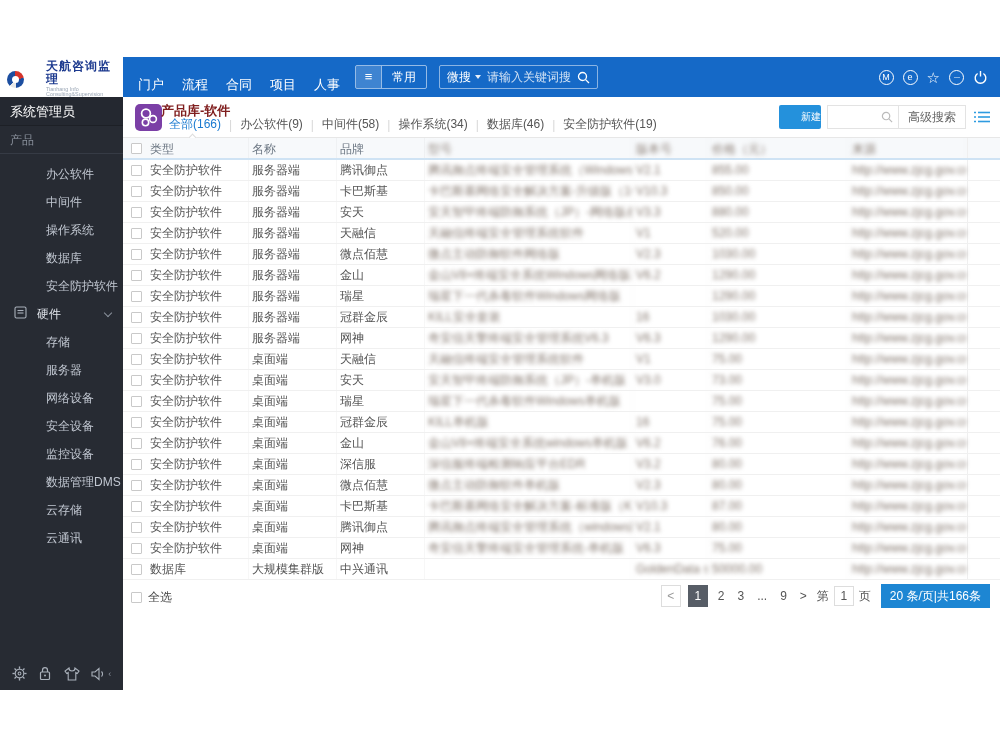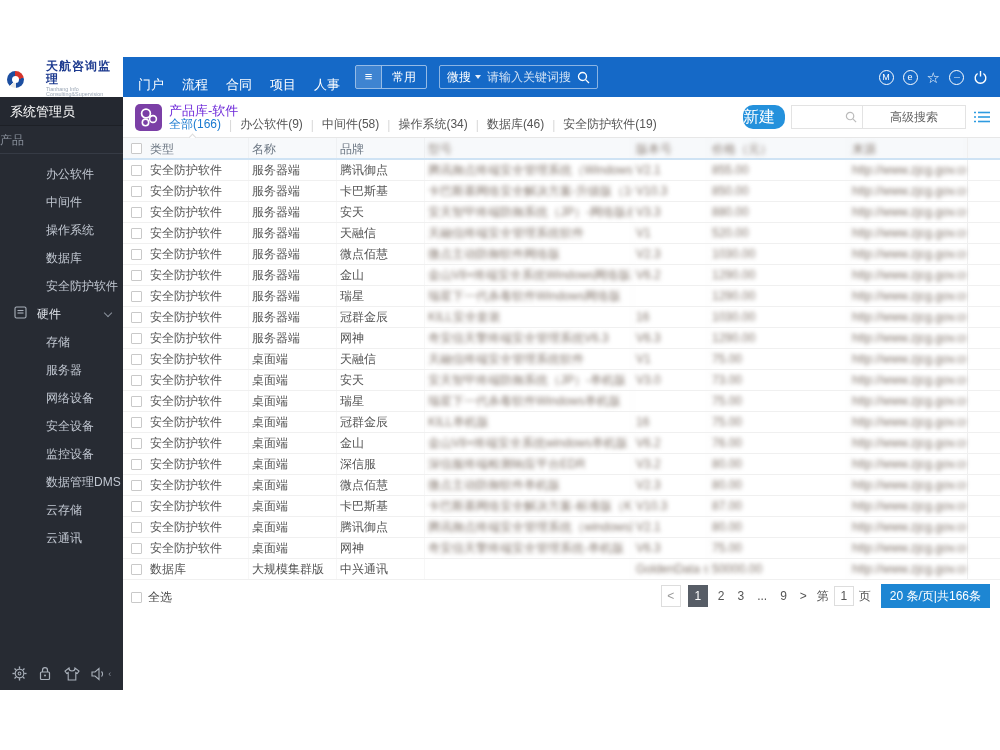--- a/index.html
+++ b/index.html
@@ -27,44 +27,44 @@
   .search-scope { font-size:12px; display:flex; gap:4px; align-items:center; }
   .caret-down { width:0; height:0; border-left:3.5px solid transparent; border-right:3.5px solid transparent; border-top:4px solid rgba(255,255,255,.9); }
   .search-ph { font-size:12px; color:rgba(255,255,255,.8); min-width:84px; }
   .top-icons { margin-left:auto; display:flex; align-items:center; gap:9px; }
   .circle-ic { width:15px; height:15px; border:1.3px solid #fff; border-radius:50%; font-size:9px; line-height:12px; text-align:center; color:#fff; }
   .star-ic { font-size:15px; line-height:15px; }
 
   
   .sidebar { position:absolute; left:0; top:40px; width:123px; bottom:0; background:#272b33; color:#c6ccd6; font-size:12px; }
   .sb-role { height:29px; line-height:29px; padding-left:10px; color:#fff; font-size:13px; border-bottom:1px solid #1d2026; background:#242830; }
-  .sb-section { height:28px; line-height:28px; color:#8a919c; border-bottom:1px solid #363b45; }
+  .sb-section { height:28px; line-height:28px; padding-left:10px; color:#8a919c; border-bottom:1px solid #363b45; }
   .sb-groups { padding-top:6px; }
   .sb-group-h { display:flex; align-items:center; height:28px; padding:0 12px 0 14px; color:#e2e6ec; gap:10px; cursor:pointer; }
   .sb-chev { width:6px; height:6px; border-right:1px solid #8a919c; border-bottom:1px solid #8a919c; transform:rotate(45deg); margin-left:auto; margin-top:-3px; }
   .sb-item { height:28px; line-height:28px; padding-left:46px; color:#c2c8d2; cursor:pointer; white-space:nowrap; }
   .sb-foot { position:absolute; bottom:9px; left:0; right:0; display:flex; justify-content:space-around; align-items:center; padding:0 6px; }
   .sb-foot svg { display:block; }
   .sb-foot-chev { color:#8a919c; font-size:9px; }
 
   
   .main { position:absolute; left:123px; top:40px; right:0; bottom:0; background:#fff; }
   .page-head { position:relative; height:41px; border-bottom:1px solid #e7e7e7; }
   .ph-icon { position:absolute; left:12px; top:7px; }
-  .ph-title { position:absolute; left:46px; top:5px; font-size:13px; font-weight:normal; color:#6d28d9; }
+  .ph-title { position:absolute; left:38px; top:5px; font-size:13px; font-weight:bold; color:#7f1d1d; }
   .tabs { position:absolute; left:46px; bottom:4px; display:flex; font-size:12px; color:#555; align-items:center; white-space:nowrap; }
   .tab { cursor:pointer; }
   .tab.active { color:#1a7ad0; }
   .tab-sep { color:#d8d8d8; margin:0 8px; }
   .caret-up { position:absolute; left:66px; bottom:-4.5px; width:7px; height:7px; background:#fff; border-left:1px solid #ddd; border-top:1px solid #ddd; transform:rotate(45deg); }
   .head-controls { position:absolute; right:10px; top:8px; display:flex; align-items:center; height:24px; }
-  .btn-new { background:#2491dc; color:#fff; font-size:16px; width:42px; height:24px; line-height:24px; text-align:left; border-radius:10px; cursor:pointer; }
+  .btn-new { background:#2491dc; color:#fff; font-size:10px; width:42px; height:24px; line-height:24px; text-align:right; border-radius:2px; cursor:pointer; }
   .hc-search { display:flex; margin-left:6px; height:24px; }
   .hc-input { width:72px; border:1px solid #e3e3e3; display:flex; align-items:center; justify-content:flex-end; padding-right:5px; background:#fff; }
-  .hc-adv { border:1px solid #e3e3e3; margin-left:-1px; font-size:12px; color:#666; padding:0 27px; line-height:22px; cursor:pointer; }
+  .hc-adv { border:1px solid #e3e3e3; margin-left:-1px; font-size:12px; color:#666; padding:0 9px; line-height:22px; cursor:pointer; }
   .hc-list { margin-left:8px; cursor:pointer; }
 
   
   .table { position:absolute; left:0; right:0; top:41px; }
   .thead { display:flex; height:22px; line-height:22px; background:#f7f9fb; border-bottom:2px solid #cfe3f4; font-size:12px; color:#6b7682; }
   .trow { display:flex; height:21px; line-height:20px; font-size:12px; color:#555; border-bottom:1px solid #f0f0f0; background:#fff; }
   .c-cb { width:24px; display:flex; align-items:center; padding-left:8px; flex:0 0 24px; }
   .cb { width:11px; height:11px; border:1px solid #c9c9c9; border-radius:1px; background:#fff; cursor:pointer; }
   .cell { padding-left:3px; overflow:hidden; white-space:nowrap; border-right:1px solid rgba(0,0,0,.03); }
   .c1 { width:102px; flex:0 0 102px; }

